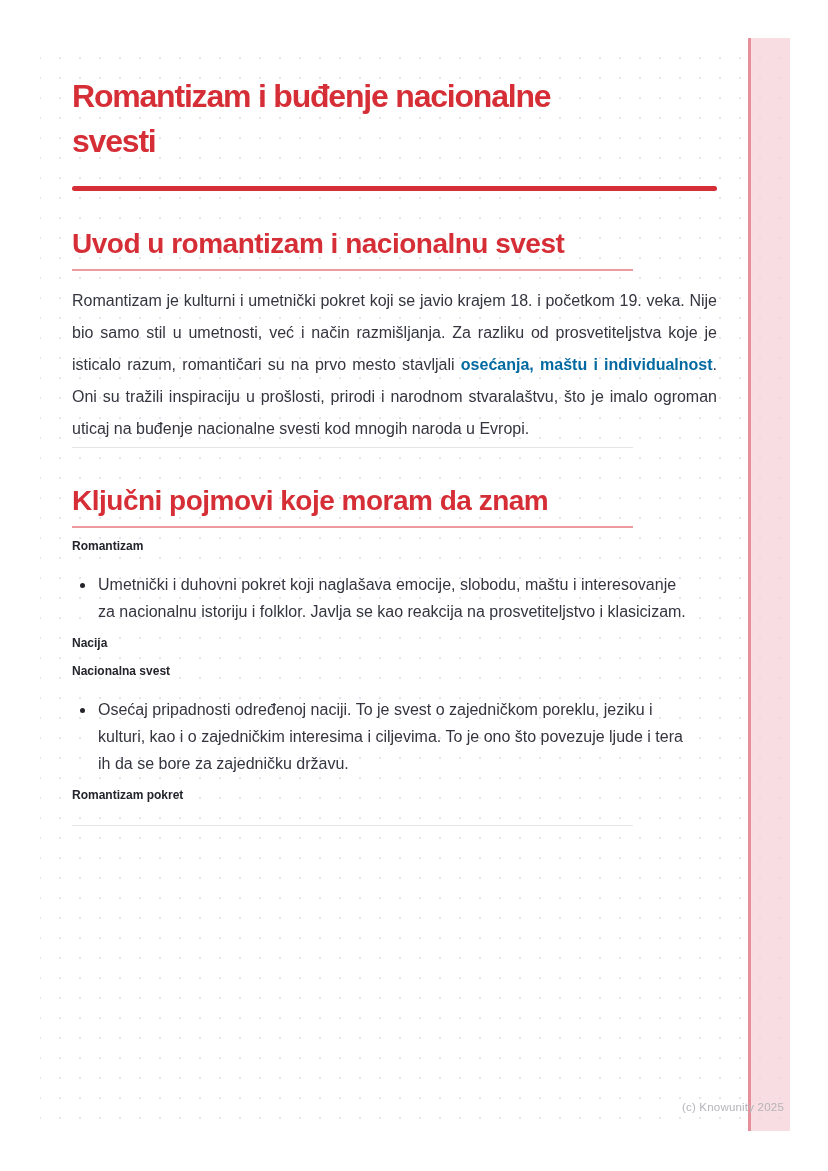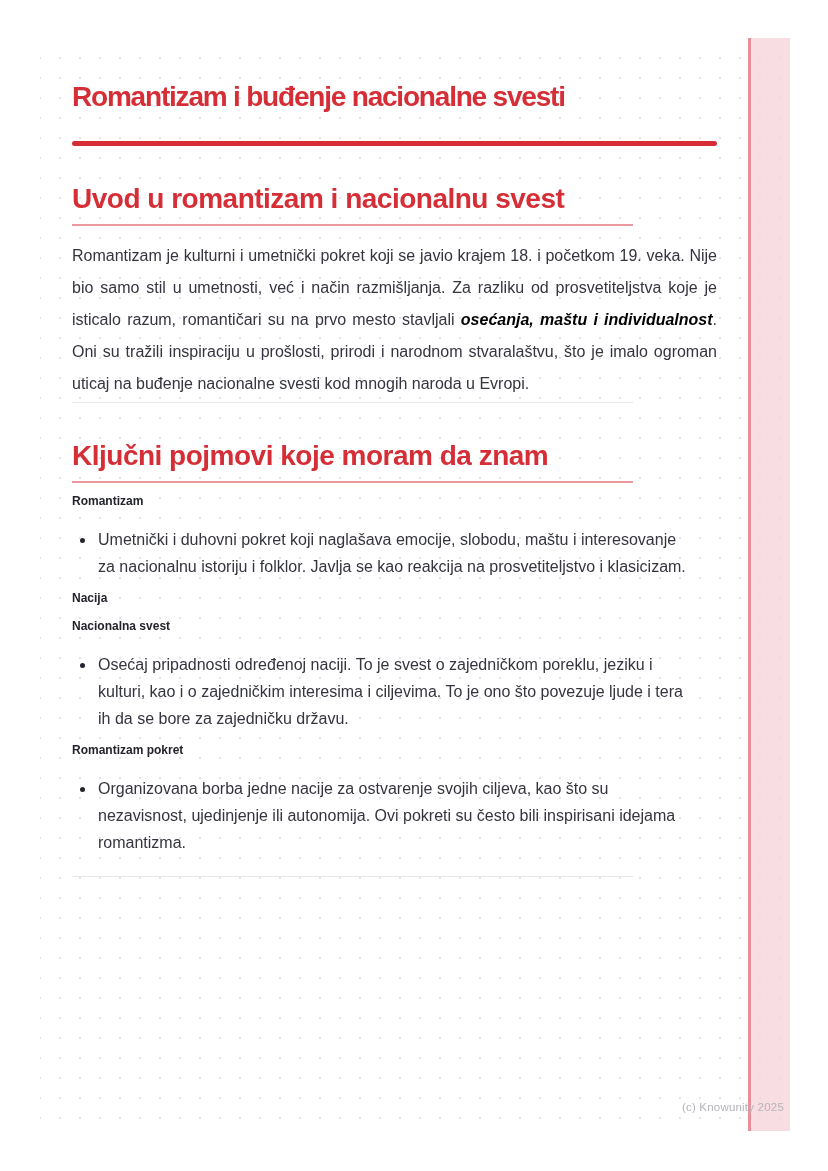--- a/index.html
+++ b/index.html
@@ -43,21 +43,21 @@
     position: absolute;
     left: 72px;
     top: 0;
     width: 645px;
     z-index: 2;
   }
 
   h1 {
     margin-top: 74px;
     max-width: 560px;
-    font-size: 28px;
+    font-size: 32px;
     line-height: 45px;
     font-weight: 800;
     letter-spacing: -1.2px;
     color: #d62e36;
   }
 
   .title-rule {
     margin-top: 22px;
     width: 645px;
     height: 5px;
@@ -82,21 +82,21 @@
   }
 
   .para {
     margin-top: 14px;
     width: 645px;
     font-size: 16px;
     line-height: 32px;
     text-align: justify;
     color: #34353f;
   }
-  .para strong { font-weight: 700; color: #000000; font-style: italic; }
+  .para strong { font-weight: 700; color: #0369a1; }
 
   .divider {
     margin-top: 2px;
     width: 561px;
     height: 1px;
     background: #e6e6ea;
   }
   .divider.bottom { margin-top: 20px; }
 
   h3 {
@@ -161,23 +161,20 @@
       </ul>
 
       <h3>Nacija</h3>
 
       <h3>Nacionalna svest</h3>
       <ul class="def-list">
         <li>Osećaj pripadnosti određenoj naciji. To je svest o zajedničkom poreklu, jeziku i kulturi, kao i o zajedničkim interesima i ciljevima. To je ono što povezuje ljude i tera ih da se bore za zajedničku državu.</li>
       </ul>
 
       <h3>Romantizam pokret</h3>
-      <ul class="def-list">
-        <li>Organizovana borba jedne nacije za ostvarenje svojih ciljeva, kao što su nezavisnost, ujedinjenje ili autonomija. Ovi pokreti su često bili inspirisani idejama romantizma.</li>
-      </ul>
     </section>
 
     <div class="divider bottom"></div>
 
   </div>
 
   <div class="footer">(c) Knowunity 2025</div>
 
 </div>
 

